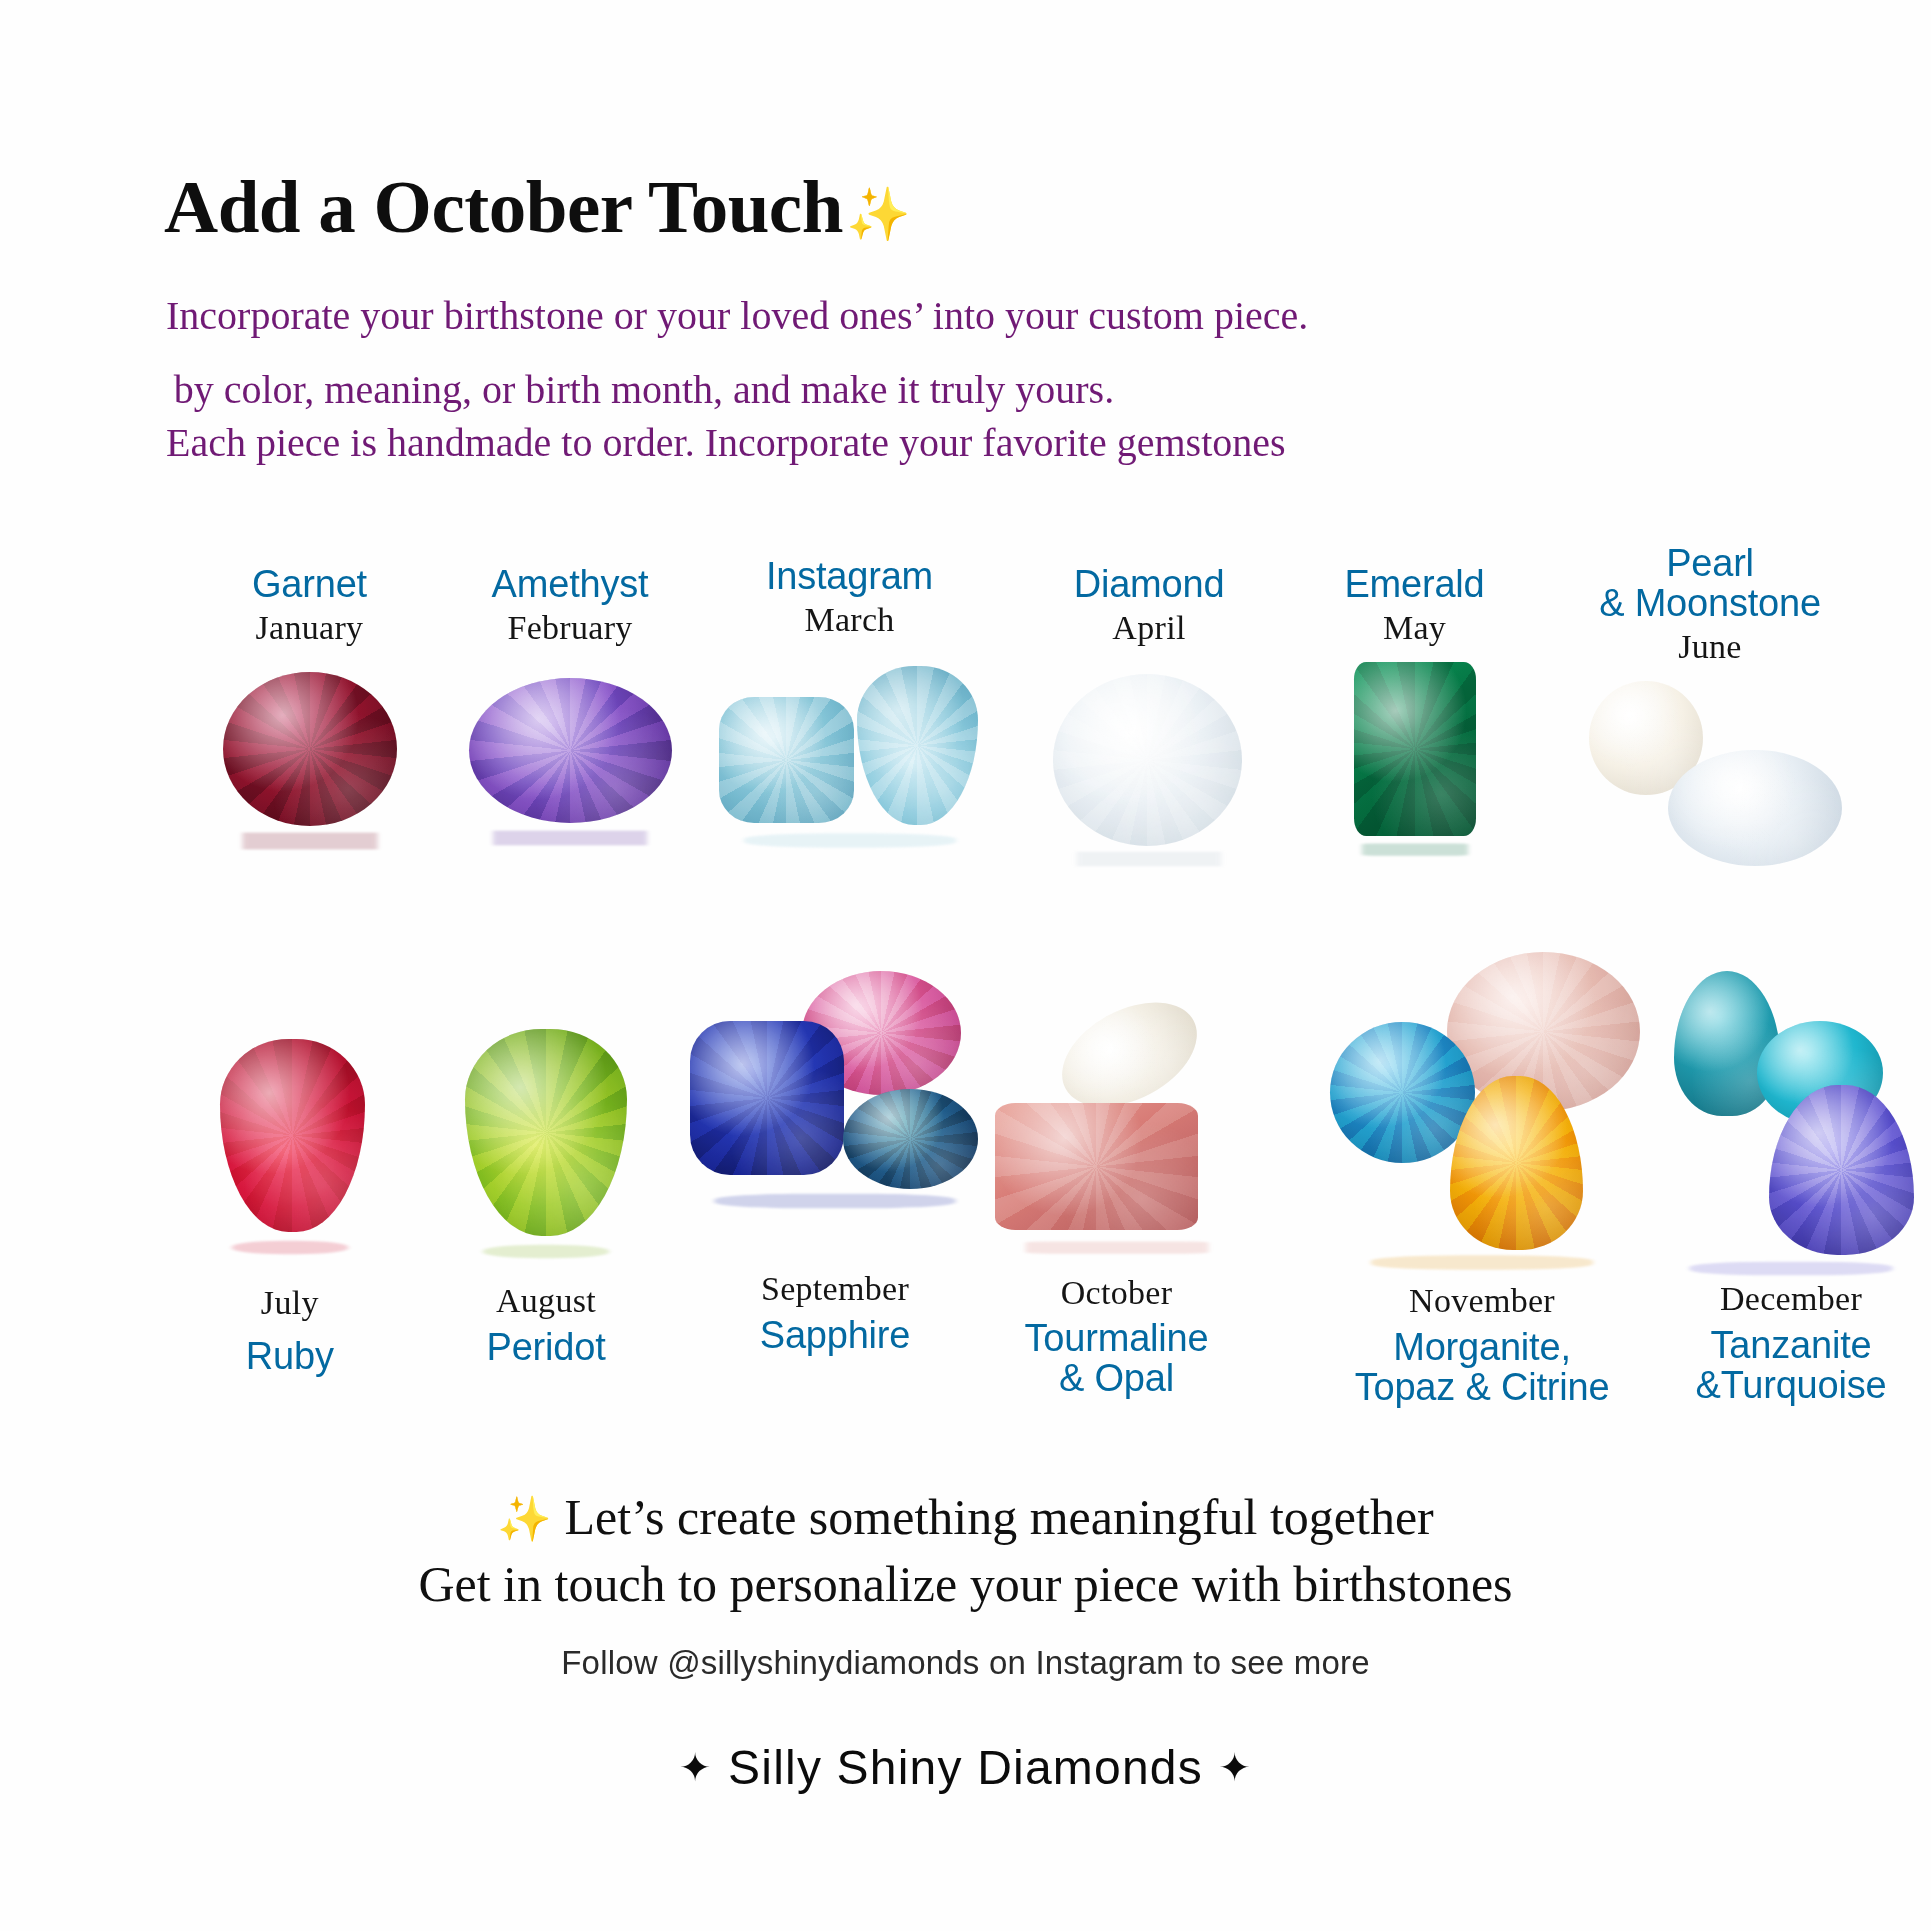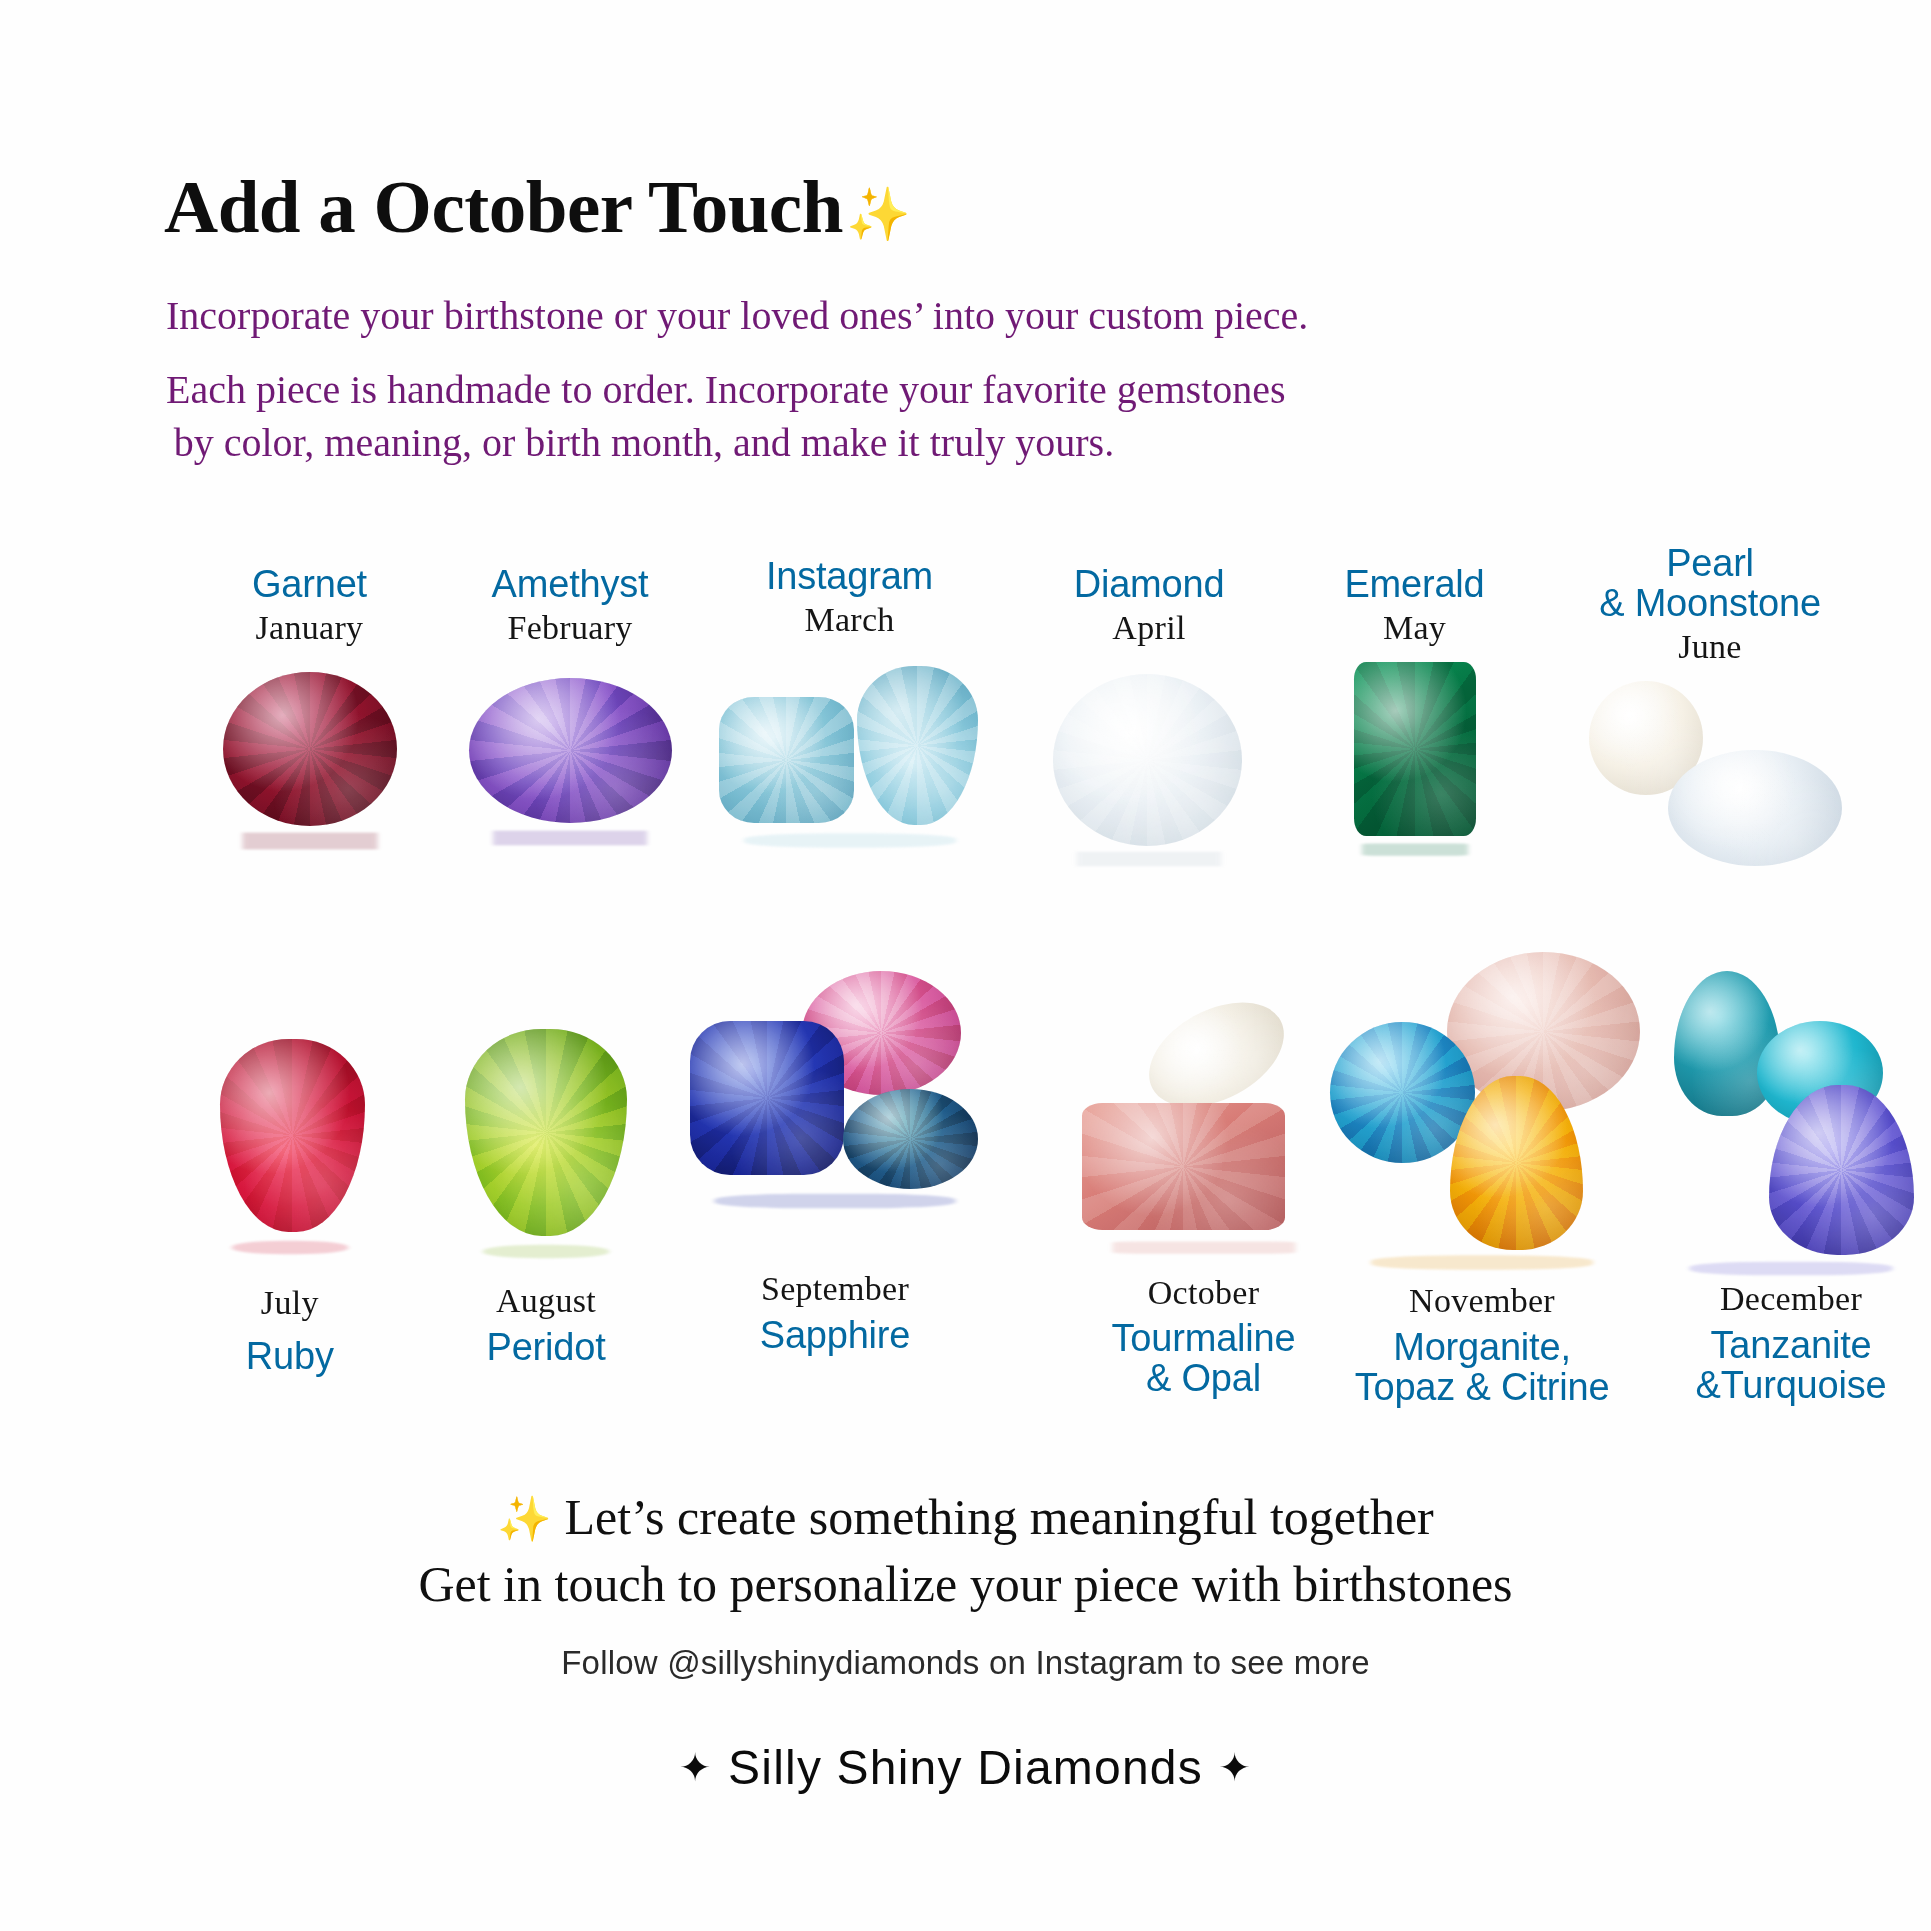--- a/index.html
+++ b/index.html
@@ -197,22 +197,22 @@
 
 <div class="page">
 
   <div class="headline">
     <span>Add a October Touch</span>
     <span class="sparkle">✨</span>
   </div>
 
   <div class="sub-block">
     <div class="line sub-line-1">Incorporate your birthstone or your loved ones’ into your custom piece.</div>
+    <div class="line sub-line-3">by color, meaning, or birth month,  and make it truly yours.</div>
     <div class="line sub-line-2">Each piece is handmade to order. Incorporate your favorite gemstones</div>
-    <div class="line sub-line-3">by color, meaning, or birth month,  and make it truly yours.</div>
   </div>
 
   <div class="gem-grid">
 
     <div class="row">
 
       <div class="cell" style="left:39px; top:0; width:251px;">
         <div class="label-name">Garnet</div>
         <div class="label-month">January</div>
         <div class="gem-art" style="width:193px;height:164px;margin-top:25px;">
@@ -343,21 +343,21 @@
                background:radial-gradient(circle at 42% 34%, #2e7f94 0%, #1b4f77 45%, #0d2647 100%);">
             <div class="facets"></div>
               <div class="shine"></div>
           </div>
           <div class="gem reflection" style="top:209px;width:241px;height:42px;border-radius:40%;background:#1f2fa5;"></div>
         </div>
         <div class="label-month" style="margin-top:19.3px;">September</div>
         <div class="label-name" style="margin-top:7.7px;">Sapphire</div>
       </div>
 
-      <div class="cell" style="left:904px; top:9.7px; width:309px;">
+      <div class="cell" style="left:817px; top:9.7px; width:309px;">
         <div class="gem-art" style="width:290px;height:241px;">
           <div class="gem marquise" style="left:85px;top:0;width:145px;height:89px;
                background:radial-gradient(circle at 40% 35%, #ffffff 0%, #f4f0e6 45%, #ddd6c6 100%);">
             <div class="shine"></div>
           </div>
           <div class="gem emeraldcut" style="left:23px;top:93px;width:203px;height:127px;
                background:linear-gradient(150deg,#eba9a0 0%,#d9817c 45%, #b35b5c 100%);">
             <div class="facets" style="opacity:0.45;"></div>
               <div class="shine"></div>
           </div>

